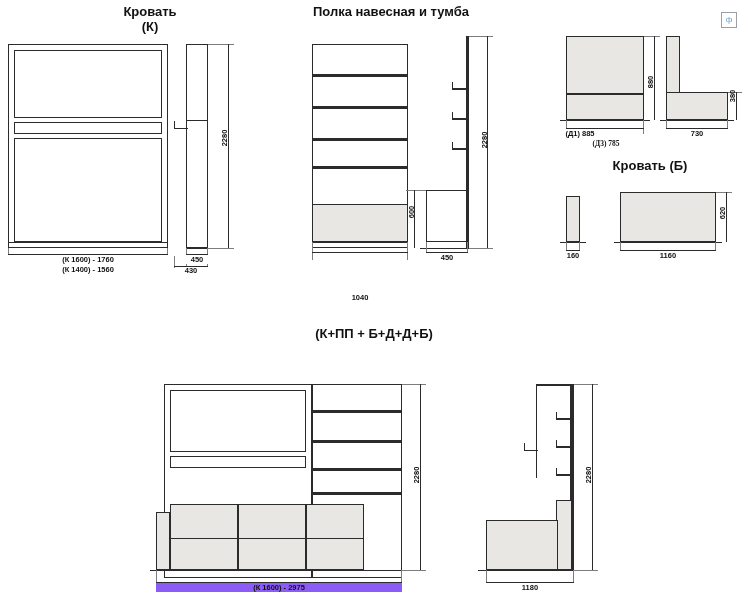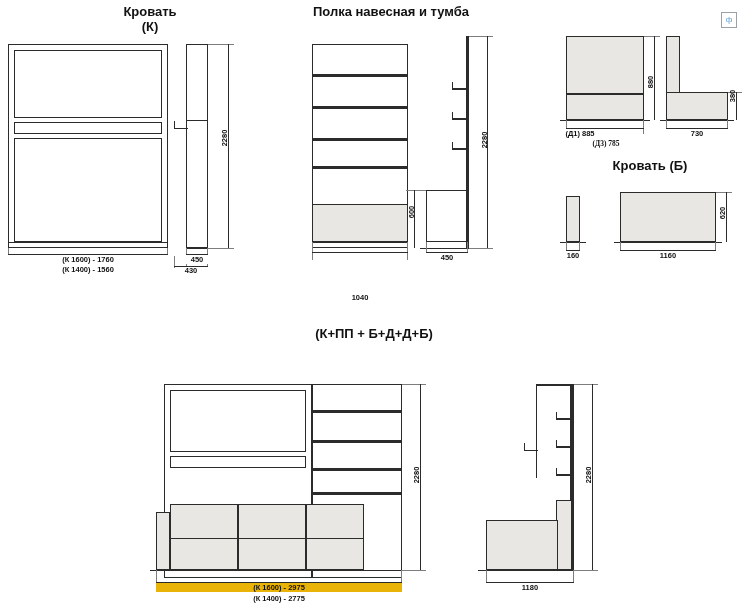--- a/index.html
+++ b/index.html
@@ -236,22 +236,21 @@
   <div class="boxf" style="left:156px; top:512px; width:14px; height:58px;"></div>
   <div class="boxf" style="left:170px; top:504px; width:68px; height:66px;"></div>
   <div class="boxf" style="left:238px; top:504px; width:68px; height:66px;"></div>
   <div class="boxf" style="left:306px; top:504px; width:58px; height:66px;"></div>
   <div class="ln" style="left:170px; top:538px; width:194px; height:1px;"></div>
   <div class="ln" style="left:150px; top:570px; width:256px; height:1px;"></div>
 
   <div class="ext" style="left:156px; top:570px; width:1px; height:20px;"></div>
   <div class="ext" style="left:401px; top:570px; width:1px; height:20px;"></div>
   <div class="arrowline" style="left:156px; top:582px; width:246px;"></div>
-  <div class="dim" style="left:156px; top:583px; width:246px; background:#eab308;">(К 1600) - 2975</div>
-  <div class="dim" style="left:156px; top:594px; width:246px;">(К 1400) - 2775</div>
+  <div class="dim" style="left:156px; top:583px; width:246px; background:#8b5cf6;">(К 1600) - 2975</div>
 
   <div class="ext" style="left:402px; top:384px; width:24px; height:1px;"></div>
   <div class="ext" style="left:402px; top:570px; width:24px; height:1px;"></div>
   <div class="ln" style="left:420px; top:384px; width:1px; height:186px;"></div>
   <div class="dim vert" style="left:412px; top:495px; width:40px;">2280</div>
 
   <div class="ln" style="left:570px; top:384px; width:4px; height:186px;"></div>
   <div class="ln" style="left:536px; top:384px; width:38px; height:2px;"></div>
   <div class="ln" style="left:536px; top:384px; width:1px; height:94px;"></div>
   <div class="ln" style="left:556px; top:418px; width:16px; height:2px;"></div>

